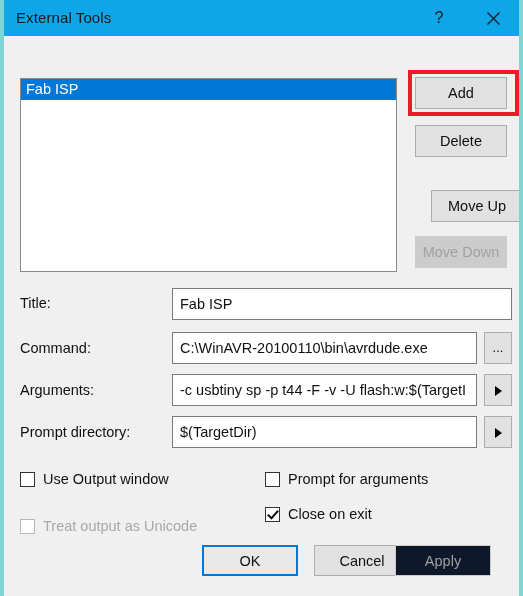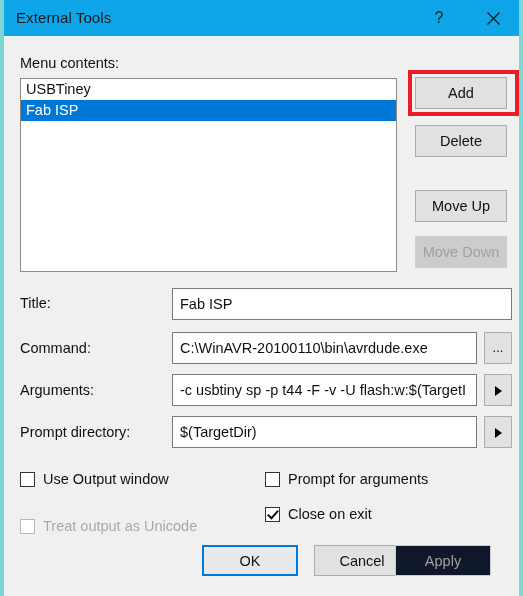--- a/index.html
+++ b/index.html
@@ -107,21 +107,21 @@
     cursor: default;
     padding: 0;
   }
   .sbtn.disabled {
     color: #a0a0a0;
     background: #cccccc;
     border-color: #cccccc;
   }
   #add-btn { top: 77px; }
   #delete-btn { top: 125px; }
-  #moveup-btn { top: 190px; }
+  #moveup-btn { top: 190px; margin-left: 16px; }
   #movedown-btn { top: 236px; }
 
   
   #add-highlight {
     position: absolute;
     left: 404px;
     top: 70px;
     width: 111px;
     height: 46px;
     border: 4px solid #ec1c24;
@@ -256,24 +256,22 @@
     <span id="title-text">External Tools</span>
     <button id="help-btn" class="caption-btn">?</button>
     <button id="close-btn" class="caption-btn">
       <svg width="15" height="15" viewBox="0 0 15 15" aria-hidden="true">
         <line x1="1.5" y1="1.5" x2="13.5" y2="13.5" stroke="#1a1a1a" stroke-width="1.2"></line>
         <line x1="13.5" y1="1.5" x2="1.5" y2="13.5" stroke="#1a1a1a" stroke-width="1.2"></line>
       </svg>
     </button>
   </div>
 
-  <span class="lbl" id="menu-label">Menu contents:</span>
 
   <div id="listbox">
-    <div class="list-item">USBTiney</div>
     <div class="list-item selected">Fab ISP</div>
   </div>
 
   <button class="sbtn" id="add-btn">Add</button>
   <button class="sbtn" id="delete-btn">Delete</button>
   <button class="sbtn" id="moveup-btn">Move Up</button>
   <button class="sbtn disabled" id="movedown-btn">Move Down</button>
 
   <div id="add-highlight"></div>
 

